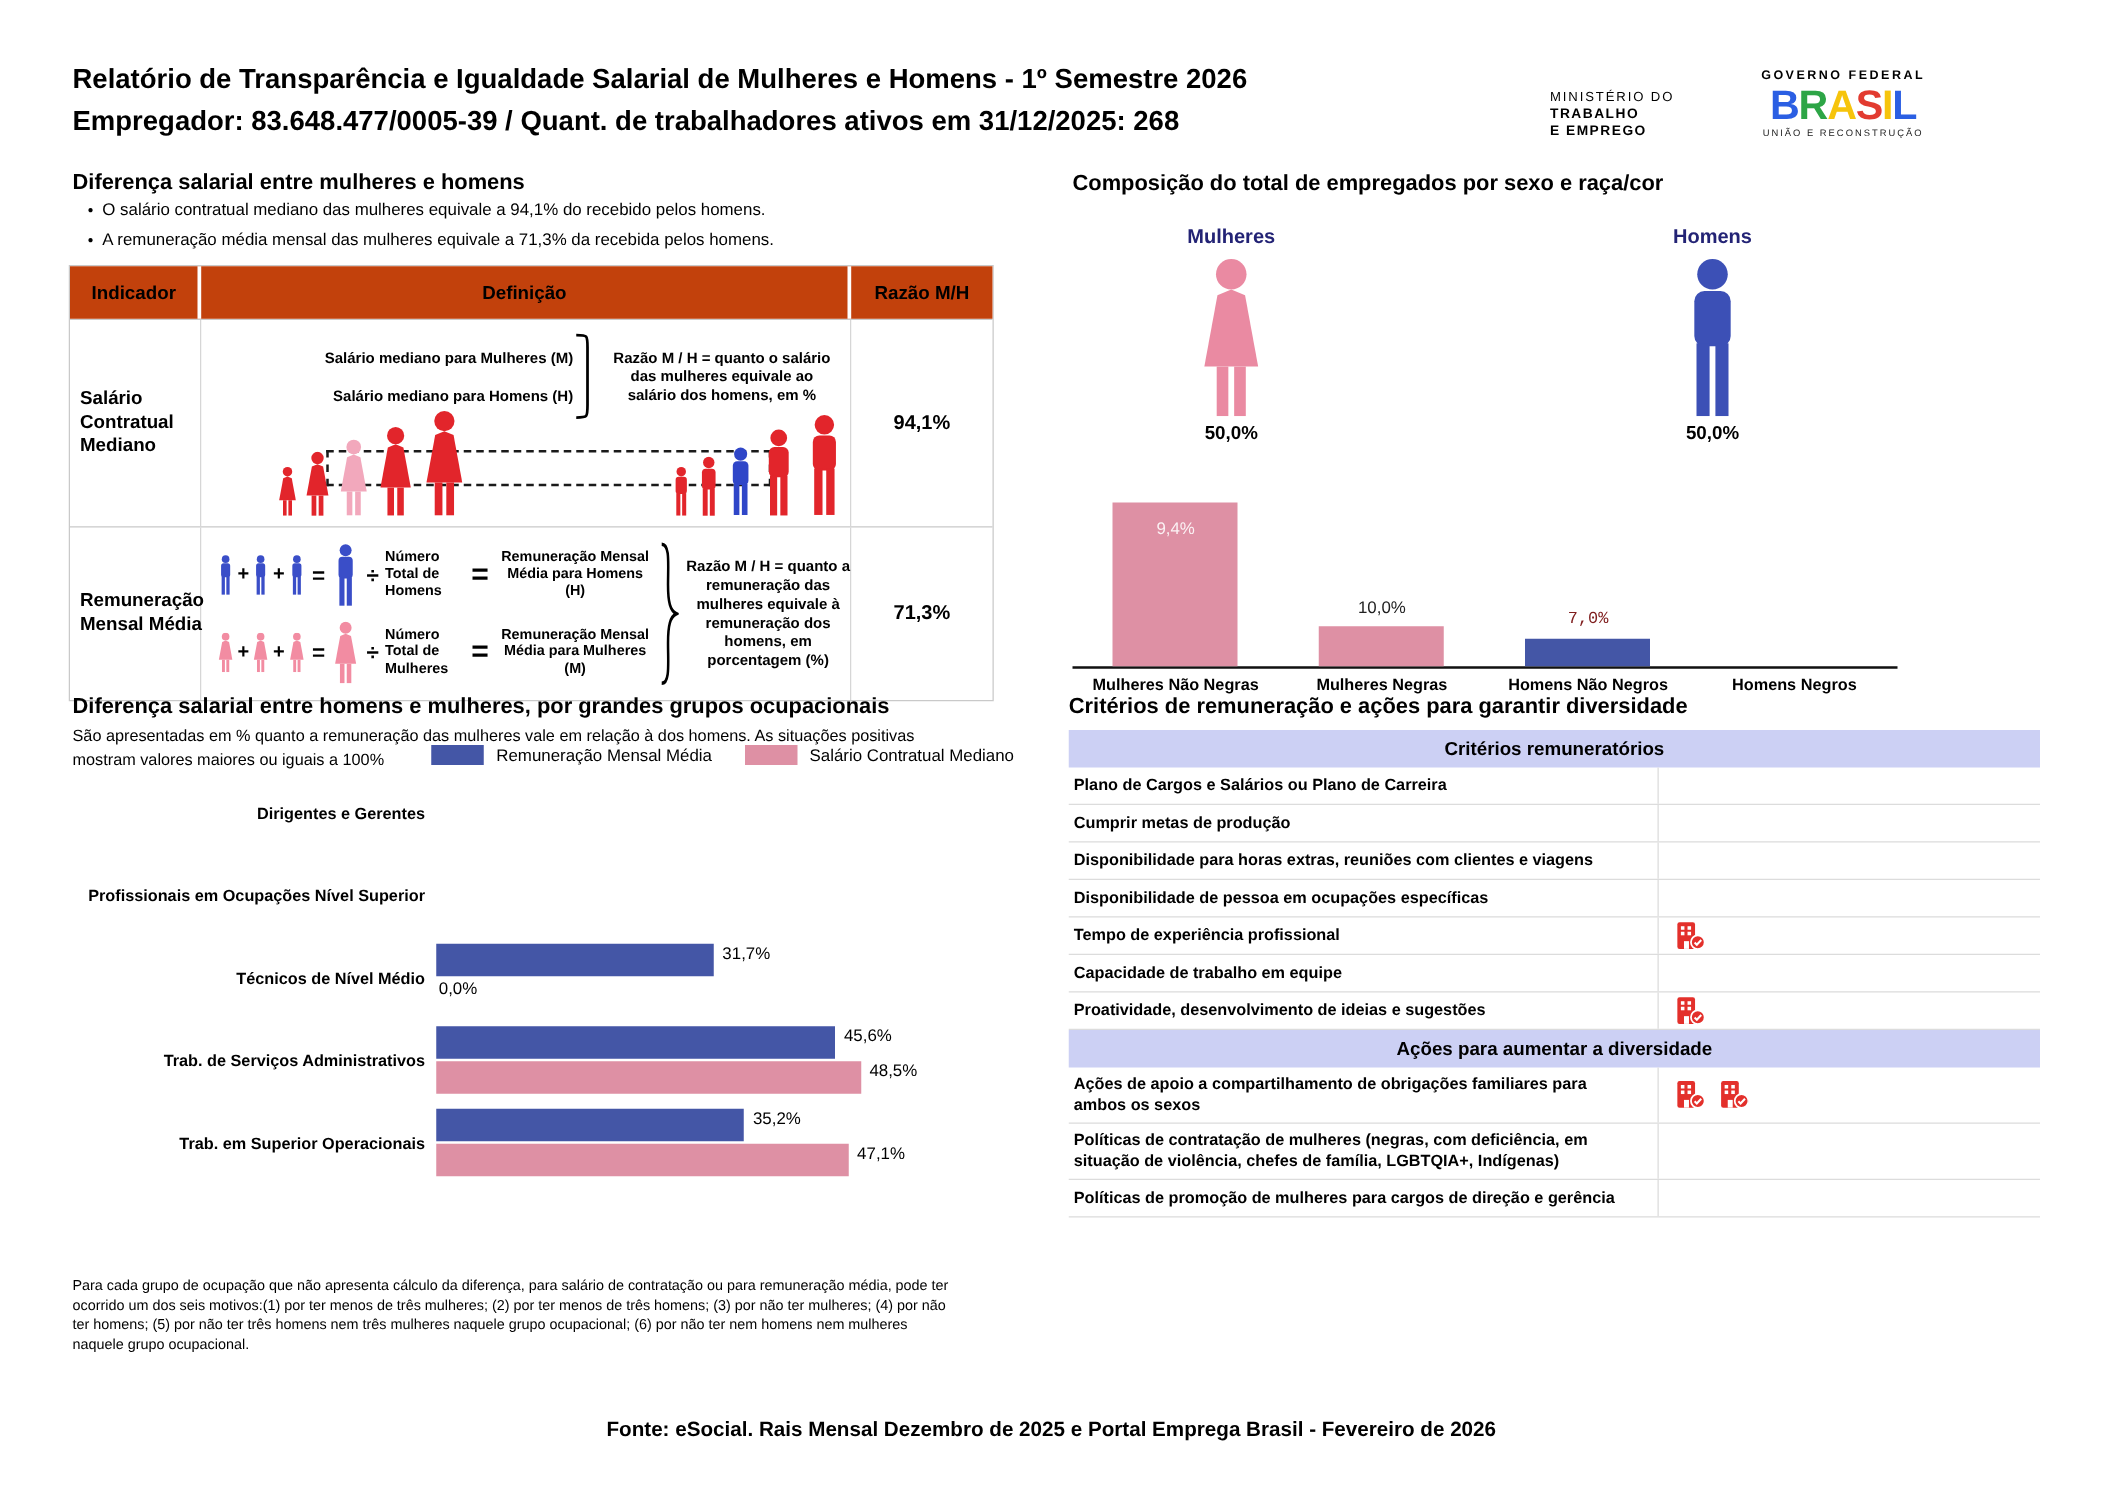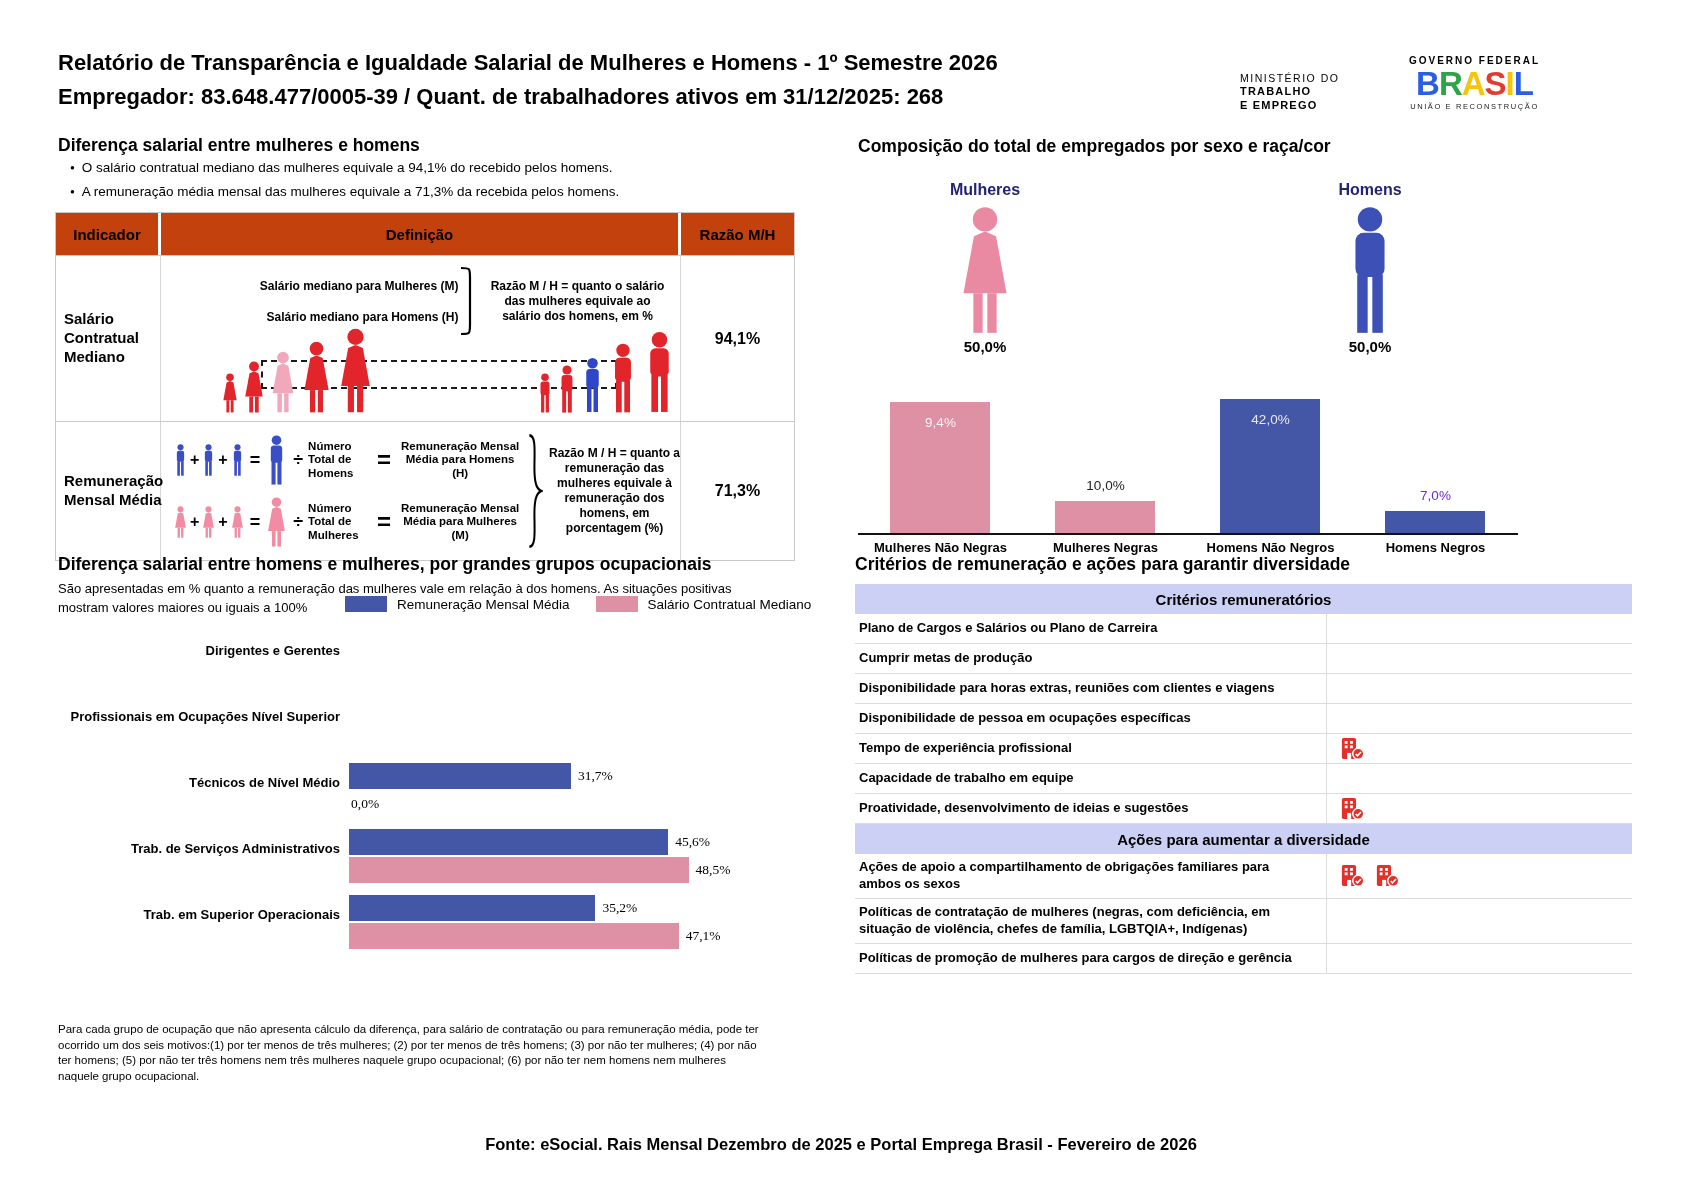--- a/index.html
+++ b/index.html
@@ -71,21 +71,21 @@
   
   #occ-h{left:58px;top:554px;}
   #occ-desc{left:58px;top:580px;width:700px;font-size:13px;line-height:1.45;}
   #occ-legend{left:345px;top:596px;display:flex;align-items:center;gap:10px;font-size:13.5px;}
   .sw{width:42px;height:16px;display:inline-block;}
   #occ-rows{left:58px;top:618px;width:740px;}
   .occ-row{height:66px;display:flex;}
   .occ-label{width:282px;text-align:right;padding-right:9px;font-size:13px;font-weight:bold;
              display:flex;align-items:center;justify-content:flex-end;line-height:1.2;flex:none;}
   .occ-bars{flex:1;position:relative;}
-  .hbar-line{position:absolute;left:0;display:flex;align-items:center;height:41px;font-family:Liberation Serif, serif;}
+  .hbar-line{position:absolute;left:0;display:flex;align-items:flex-start;height:41px;}
   .hbar-line.top{top:5px;}.hbar-line.bot{top:33px;}
   .hbar{height:26px;}
   .hbar-val{font-size:13.5px;margin-left:7px;white-space:nowrap;}
   #occ-note{left:58px;top:1022px;width:705px;font-size:11.5px;line-height:1.35;}
   
   #crit-h{left:855px;top:554px;}
   #crit-table{left:855px;top:584px;width:777px;}
   .band{height:30px;background:#CCD0F4;display:flex;align-items:center;justify-content:center;
         font-size:15px;font-weight:bold;}
   .cr-row{display:flex;border-bottom:1px solid #dcdcdc;min-height:29px;}
@@ -293,26 +293,22 @@
   <div class="vbars">
     <div class="vcol">
       <div class="vbar" style="background: rgb(222, 144, 164); height: 131.2px;"></div>
       <div class="vval inside" style="bottom:103px;">9,4%</div>
     </div>
     <div class="vcol">
       <div class="vbar" style="background: rgb(222, 144, 164); height: 32px;"></div>
       <div class="vval" style="bottom:40px;color:#222;">10,0%</div>
     </div>
     <div class="vcol">
-      <div class="vbar" style="background: rgb(68, 86, 166); height: 134.4px;"></div>
-      <div class="vval inside" style="bottom:106px;">42,0%</div>
-    </div>
-    <div class="vcol">
       <div class="vbar" style="background: rgb(68, 86, 166); height: 22.4px;"></div>
-      <div class="vval" style="bottom:30px;color:#6d28d9;">7,0%</div>
+      <div class="vval" style="bottom:30px;color:#7f1d1d;font-family:Liberation Mono, monospace;">7,0%</div>
     </div>
   </div>
   <div class="vcats">
     <div class="vcat">Mulheres Não Negras</div>
     <div class="vcat">Mulheres Negras</div>
     <div class="vcat">Homens Não Negros</div>
     <div class="vcat">Homens Negros</div>
   </div>
 </div>
 

